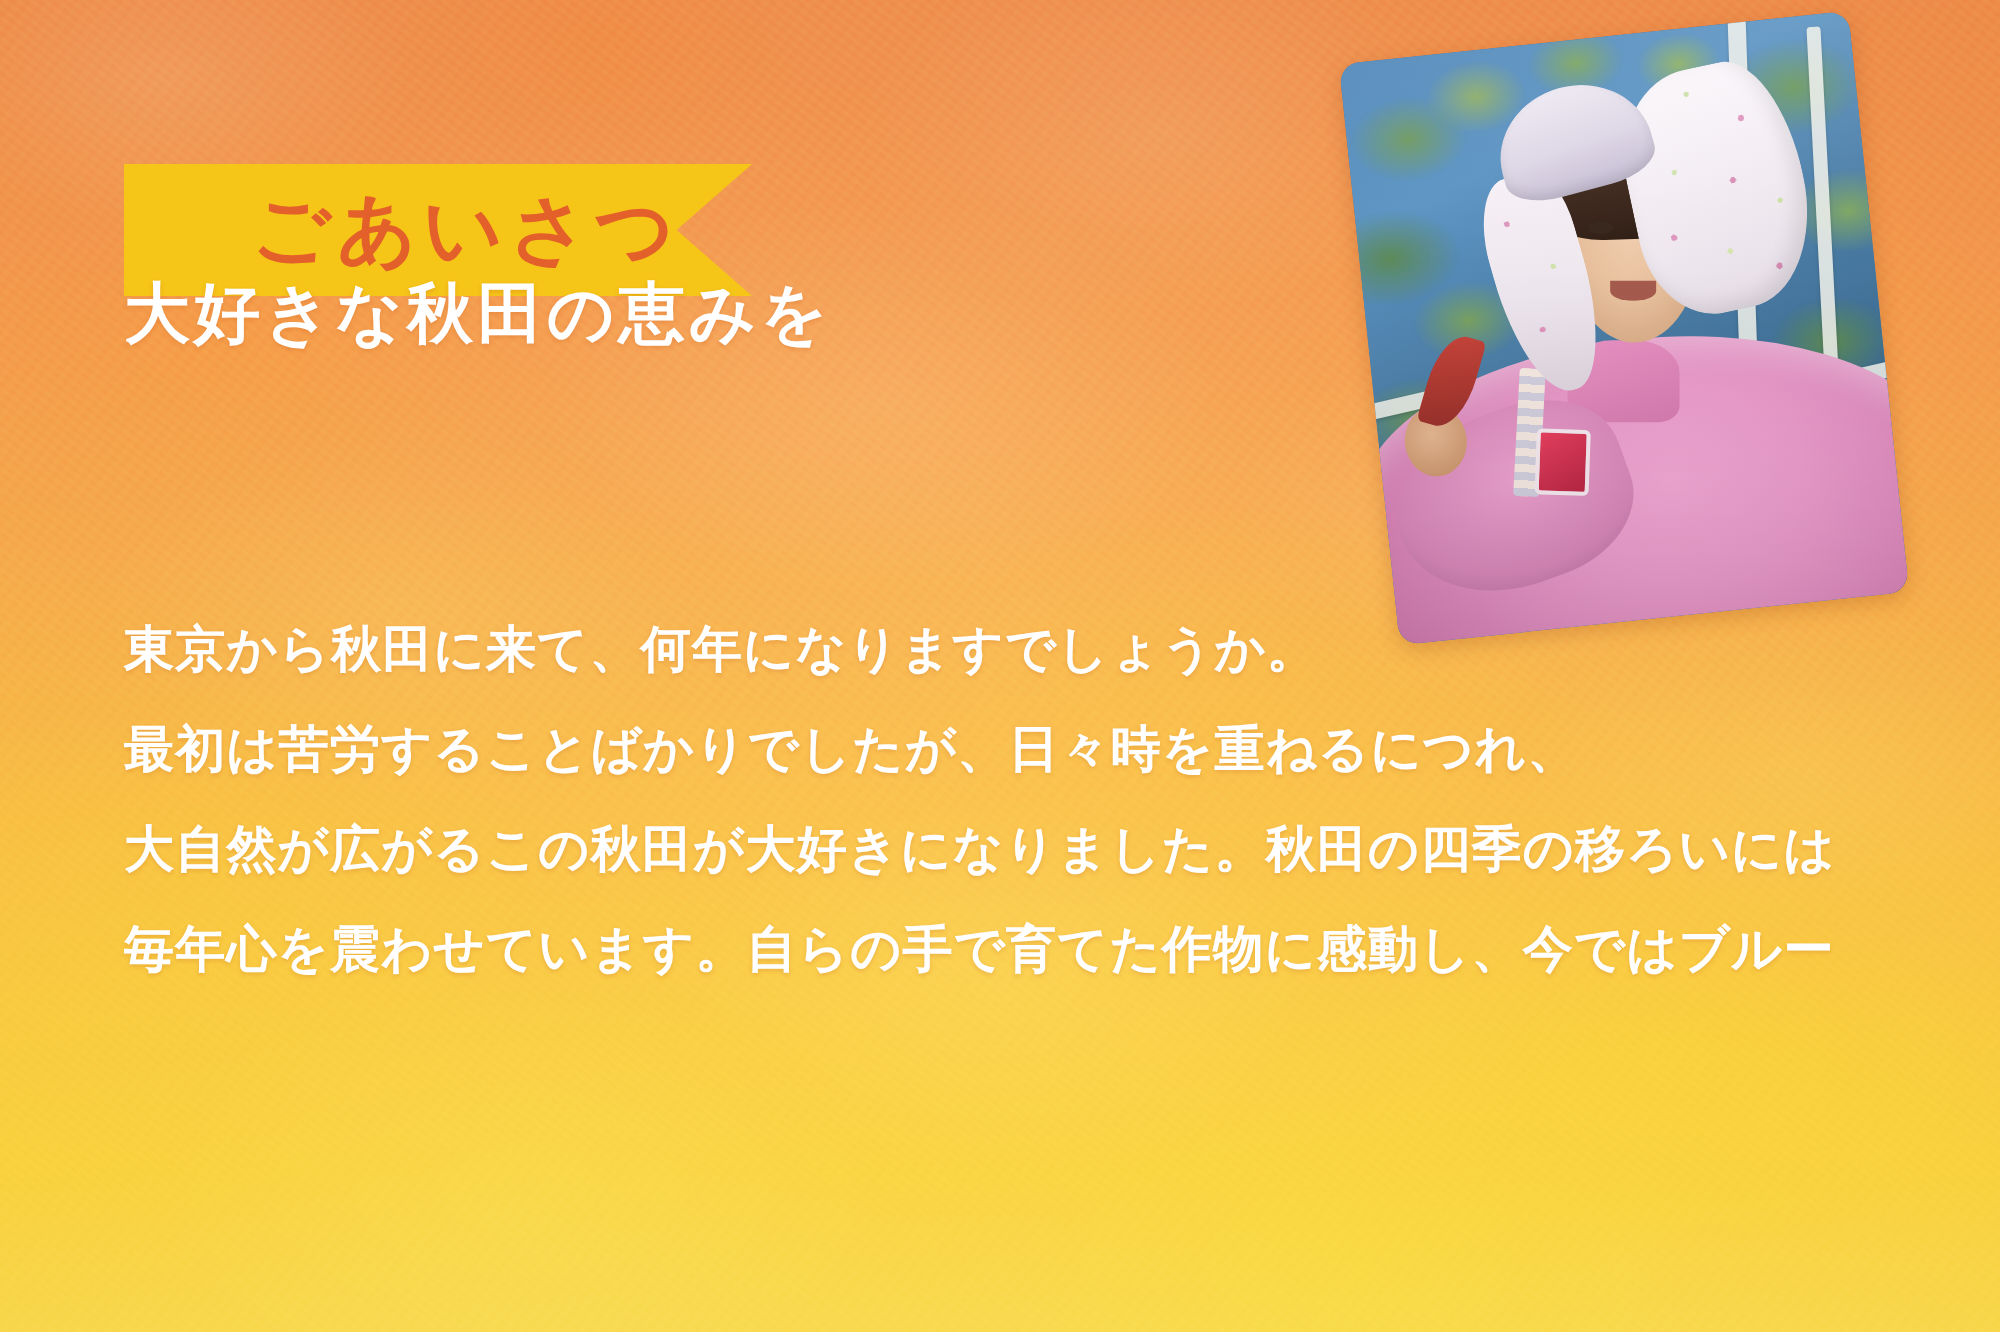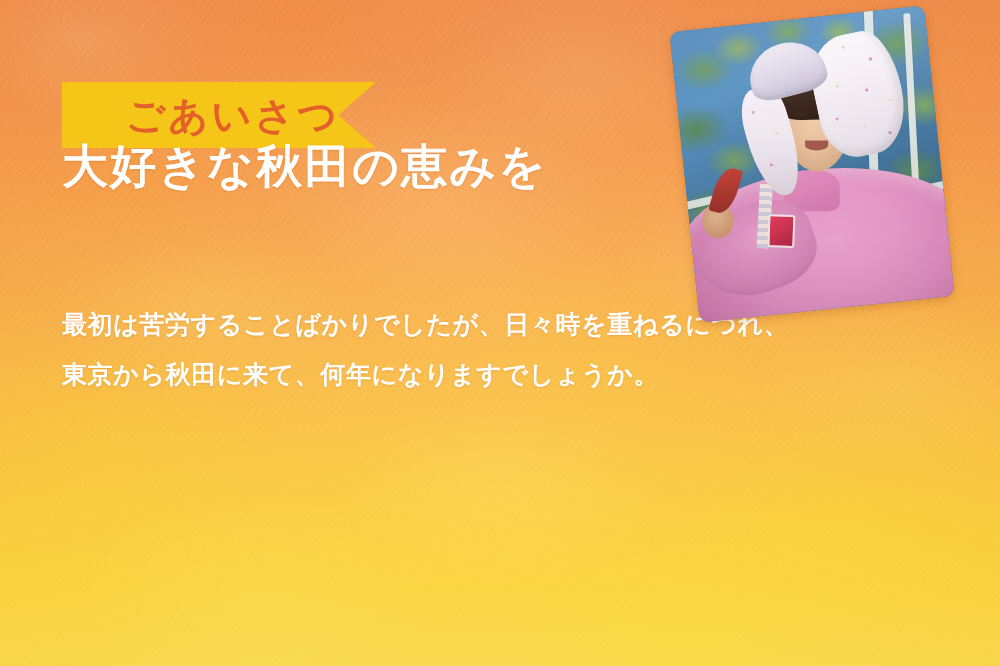--- a/index.html
+++ b/index.html
@@ -102,21 +102,21 @@
 
   
   .headline {
     position: absolute;
     left: 62px;
     top: 134px;
     width: 600px;
   }
   .headline-line {
     color: #ffffff;
-    font-size: 46px;
+    font-size: 33px;
     font-weight: 700;
     line-height: 1.42;
     letter-spacing: 2px;
     text-shadow: 0 1px 2px rgba(200,95,30,.28);
     white-space: nowrap;
   }
 
   
   .body-copy {
     position: absolute;
@@ -372,22 +372,24 @@
 
   <div class="ribbon">
     <span class="ribbon-label">ごあいさつ</span>
   </div>
 
   <div class="headline">
     <div class="headline-line">大好きな秋田の恵みを</div>
   </div>
 
   <div class="body-copy">
+    <div class="body-line">東京から秋田に来て、何年になりますでしょうか。</div>
     <div class="body-line">最初は苦労することばかりでしたが、日々時を重ねるにつれ、</div>
-    <div class="body-line">東京から秋田に来て、何年になりますでしょうか。</div>
+    <div class="body-line">大自然が広がるこの秋田が大好きになりました。秋田の四季の移ろいには</div>
+    <div class="body-line">毎年心を震わせています。自らの手で育てた作物に感動し、今ではブルー</div>
   </div>
 
   <div class="photo-wrap">
     <div class="photo">
       <div class="ph-sky"></div>
       <div class="ph-foliage"></div>
       <div class="ph-rail r1"></div>
       <div class="ph-rail r2"></div>
       <div class="ph-rail r3"></div>
       <div class="ph-rail r4"></div>

